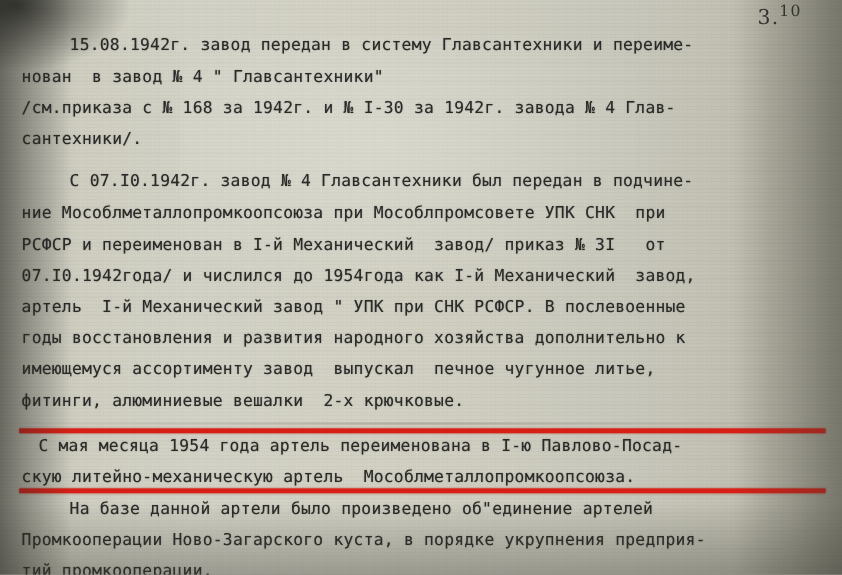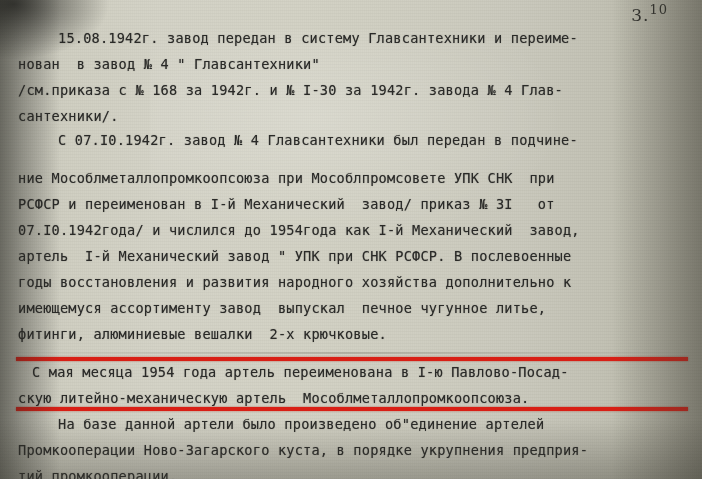--- a/index.html
+++ b/index.html
@@ -135,21 +135,21 @@
   <div class="paper"></div>
   <div class="paper-noise"></div>
   <div class="glare"></div>
   <div class="crease" style="top:352px"></div>
 
   <div class="typed">
     <div class="line" style="left:58px; top:26px">15.08.1942г. завод передан в систему Главсантехники и переиме-</div>
     <div class="line" style="left:18px; top:52px">нован  в завод № 4 " Главсантехники"</div>
     <div class="line" style="left:18px; top:78px">/см.приказа с № 168 за 1942г. и № I-30 за 1942г. завода № 4 Глав-</div>
     <div class="line" style="left:18px; top:104px">сантехники/.</div>
-    <div class="line" style="left:58px; top:128px">С 07.I0.1942г. завод № 4 Главсантехники был передан в подчине-</div>
+    <div class="line" style="left:58px; top:139px">С 07.I0.1942г. завод № 4 Главсантехники был передан в подчине-</div>
     <div class="line" style="left:18px; top:166px">ние Мособлметаллопромкоопсоюза при Мособлпромсовете УПК СНК  при</div>
     <div class="line" style="left:18px; top:192px">РСФСР и переименован в I-й Механический  завод/ приказ № 3I   от</div>
     <div class="line" style="left:18px; top:218px">07.I0.1942года/ и числился до 1954года как I-й Механический  завод,</div>
     <div class="line" style="left:18px; top:244px">артель  I-й Механический завод " УПК при СНК РСФСР. В послевоенные</div>
     <div class="line" style="left:18px; top:270px">годы восстановления и развития народного хозяйства дополнительно к</div>
     <div class="line" style="left:18px; top:296px">имеющемуся ассортименту завод  выпускал  печное чугунное литье,</div>
     <div class="line" style="left:18px; top:322px">фитинги, алюминиевые вешалки  2-х крючковые.</div>
     <div class="line" style="left:32px; top:360px">С мая месяца 1954 года артель переименована в I-ю Павлово-Посад-</div>
     <div class="line" style="left:18px; top:386px">скую литейно-механическую артель  Мособлметаллопромкоопсоюза.</div>
     <div class="line" style="left:58px; top:412px">На базе данной артели было произведено об"единение артелей</div>

